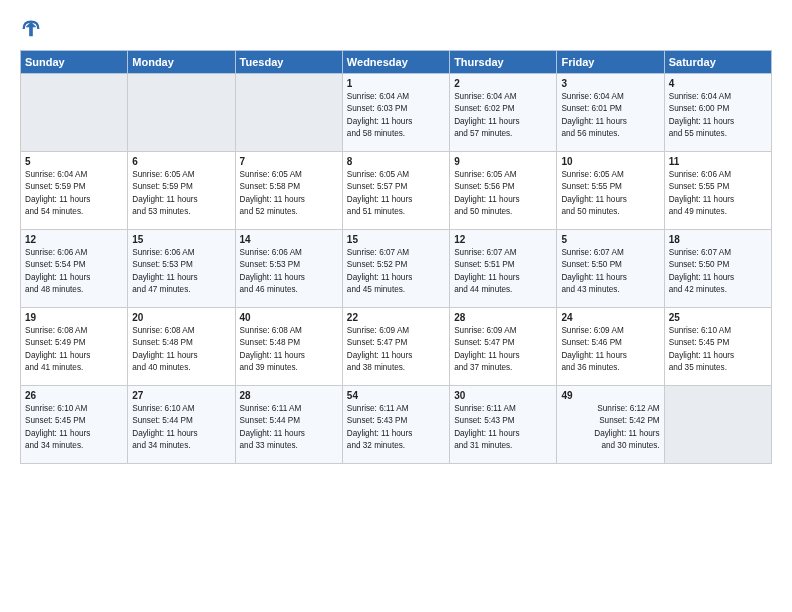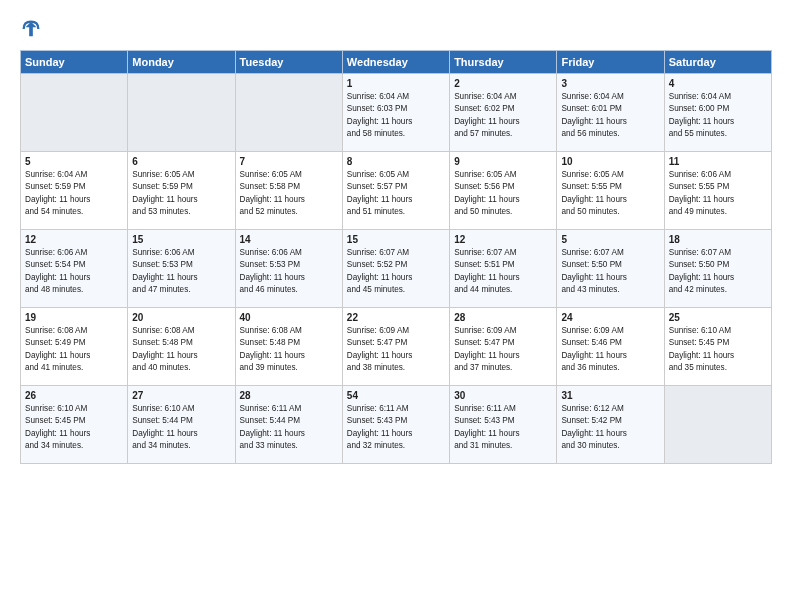--- a/index.html
+++ b/index.html
@@ -345,22 +345,22 @@
 and 32 minutes.</div>
           </td>
           <td>
             <span class="day-num">30</span>
             <div class="day-info" style="white-space: pre-line;">Sunrise: 6:11 AM
 Sunset: 5:43 PM
 Daylight: 11 hours
 and 31 minutes.</div>
           </td>
           <td>
-            <span class="day-num">31</span>
-            <div class="day-info" style="white-space: pre-line;">Sunrise: 6:12 AM
+            <span class="day-num">49</span>
+            <div class="day-info" style="white-space: pre-line; text-align: right;">Sunrise: 6:12 AM
 Sunset: 5:42 PM
 Daylight: 11 hours
 and 30 minutes.</div>
           </td>
           <td class="empty-cell"></td>
         </tr>
       </tbody>
   </table>
 </div>
 

